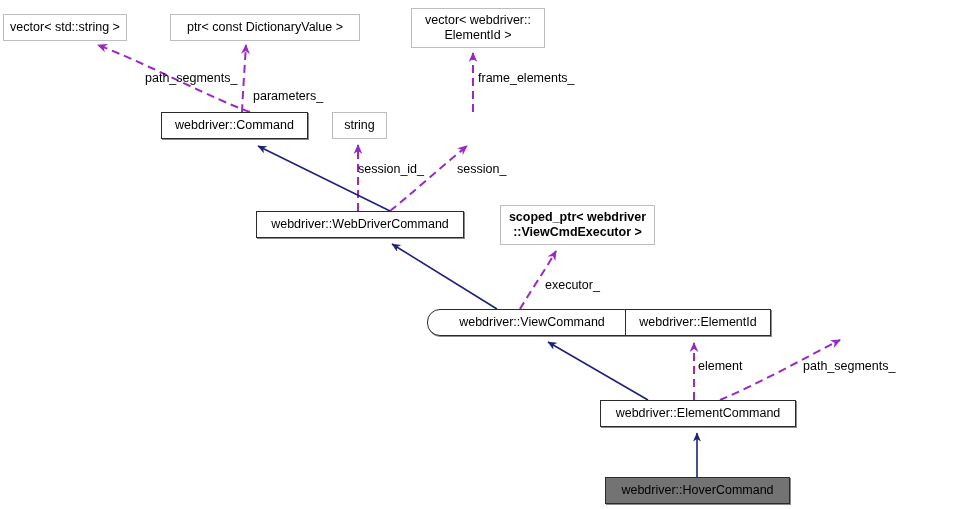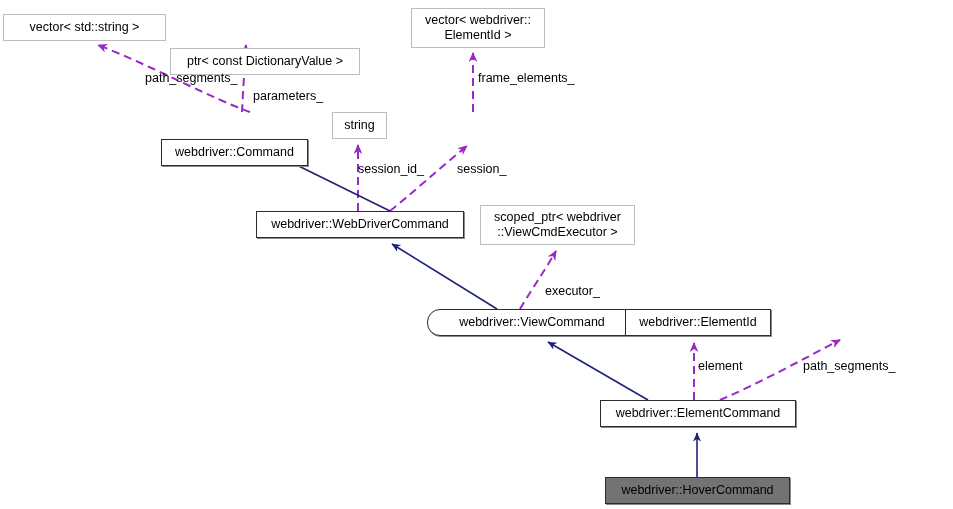--- a/index.html
+++ b/index.html
@@ -93,35 +93,35 @@
 
     <path d="M 390,211 L 258,146" fill="none" stroke="#1f2278" stroke-width="1.6" marker-end="url(#arrow-navy)"></path>
 
     <path d="M 497,309 L 392,244" fill="none" stroke="#1f2278" stroke-width="1.6" marker-end="url(#arrow-navy)"></path>
 
     <path d="M 648,400 L 548,342" fill="none" stroke="#1f2278" stroke-width="1.6" marker-end="url(#arrow-navy)"></path>
 
     <path d="M 697,477 L 697,433" fill="none" stroke="#1f2278" stroke-width="1.6" marker-end="url(#arrow-navy)"></path>
   </svg>
 
-  <div class="node light" style="left:3px;  top:14px;  width:163px; height:27px;">vector&lt; std::string &gt;</div>
+  <div class="node light" style="left:3px;  top:14px;  width:124px; height:27px;">vector&lt; std::string &gt;</div>
 
-  <div class="node light" style="left:170px; top:14px; width:190px; height:27px;margin-top:34px;">ptr&lt; const DictionaryValue &gt;</div>
+  <div class="node light" style="left:170px; top:14px; width:190px; height:27px;">ptr&lt; const DictionaryValue &gt;</div>
 
   <div class="node light" style="left:411px; top:8px;  width:134px; height:40px;">vector&lt; webdriver::
 ElementId &gt;</div>
 
-  <div class="node solid" style="left:161px; top:112px; width:147px; height:27px;margin-top:27px;">webdriver::Command</div>
+  <div class="node solid" style="left:161px; top:112px; width:147px; height:27px;">webdriver::Command</div>
 
   <div class="node light" style="left:332px; top:112px; width:55px; height:27px;">string</div>
 
 
   <div class="node solid" style="left:256px; top:211px; width:208px; height:27px;">webdriver::WebDriverCommand</div>
 
-  <div class="node light" style="left:480px; top:205px; width:155px; height:40px;">scoped_ptr&lt; webdriver
+  <div class="node light" style="left:500px; top:205px; width:155px; height:40px;font-weight:bold;">scoped_ptr&lt; webdriver
 ::ViewCmdExecutor &gt;</div>
 
   <div class="node solid" style="left:427px; top:309px; width:210px; height:27px;border-radius:13px;">webdriver::ViewCommand</div>
 
   <div class="node solid" style="left:625px; top:309px; width:146px; height:27px;">webdriver::ElementId</div>
 
 
   <div class="node solid" style="left:600px; top:400px; width:196px; height:27px;">webdriver::ElementCommand</div>
 
   <div class="node highlight" style="left:605px; top:477px; width:185px; height:27px;">webdriver::HoverCommand</div>
@@ -129,19 +129,19 @@
   <div class="edge-label" style="left:145px; top:71px;">path_segments_</div>
 
   <div class="edge-label" style="left:253px; top:89px;">parameters_</div>
 
   <div class="edge-label" style="left:478px; top:71px;">frame_elements_</div>
 
   <div class="edge-label" style="left:358px; top:162px;">session_id_</div>
 
   <div class="edge-label" style="left:457px; top:162px;">session_</div>
 
-  <div class="edge-label" style="left:545px; top:284px;">executor_</div>
+  <div class="edge-label" style="left:545px; top:278px;">executor_</div>
 
   <div class="edge-label" style="left:698px; top:359px;">element</div>
 
   <div class="edge-label" style="left:803px; top:359px;">path_segments_</div>
 
 </div>
 
 </body></html>

